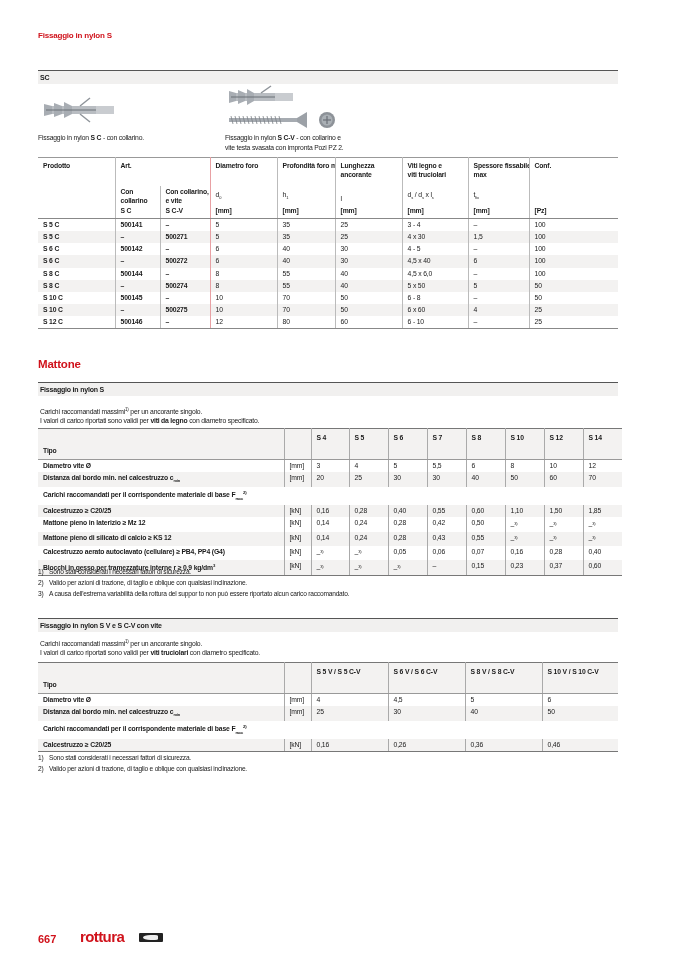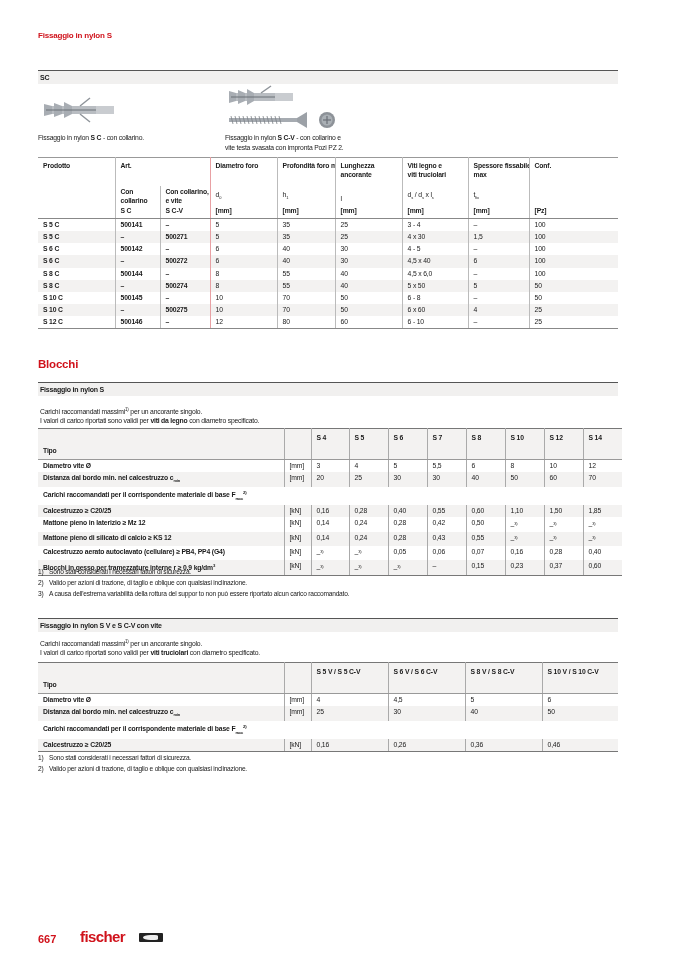--- a/index.html
+++ b/index.html
@@ -260,21 +260,21 @@
         <td class="red-bl">12</td>
         <td class="bl">80</td>
         <td class="bl">60</td>
         <td class="bl">6 - 10</td>
         <td class="bl">–</td>
         <td class="bl">25</td>
       </tr>
     </tbody>
 </table>
 
-<div class="h-carichi">Blocchi</div>
+<div class="h-carichi">Mattone</div>
 
 <div class="section-bar condensed" style="top:382px;">Fissaggio in nylon S</div>
 <div class="intro condensed" style="top:405px;">
   <span>Carichi raccomandati massimi</span><sup>1)</sup><span> per un ancorante singolo.</span><br>
   <span>I valori di carico riportati sono validi per </span><b>viti da legno</b><span> con diametro specificato.</span>
 </div>
 
 <table class="load-table condensed" id="load-table-1" style="top:428px;">
   <colgroup>
     <col style="width:246px">
@@ -450,14 +450,14 @@
       </tr>
     </tbody>
 </table>
 
 <div class="footnotes condensed" id="fn2" style="top:752px;">
     <div><span class="n">1)</span><span>Sono stati considerati i necessari fattori di sicurezza.</span></div>
     <div><span class="n">2)</span><span>Valido per azioni di trazione, di taglio e oblique con qualsiasi inclinazione.</span></div>
   </div>
 
 <div class="footer-num">667</div>
-<div class="footer-logo">fischer</div>
+<div class="footer-logo">rottura</div>
 <div class="footer-fish"></div>
 
 </body></html>

